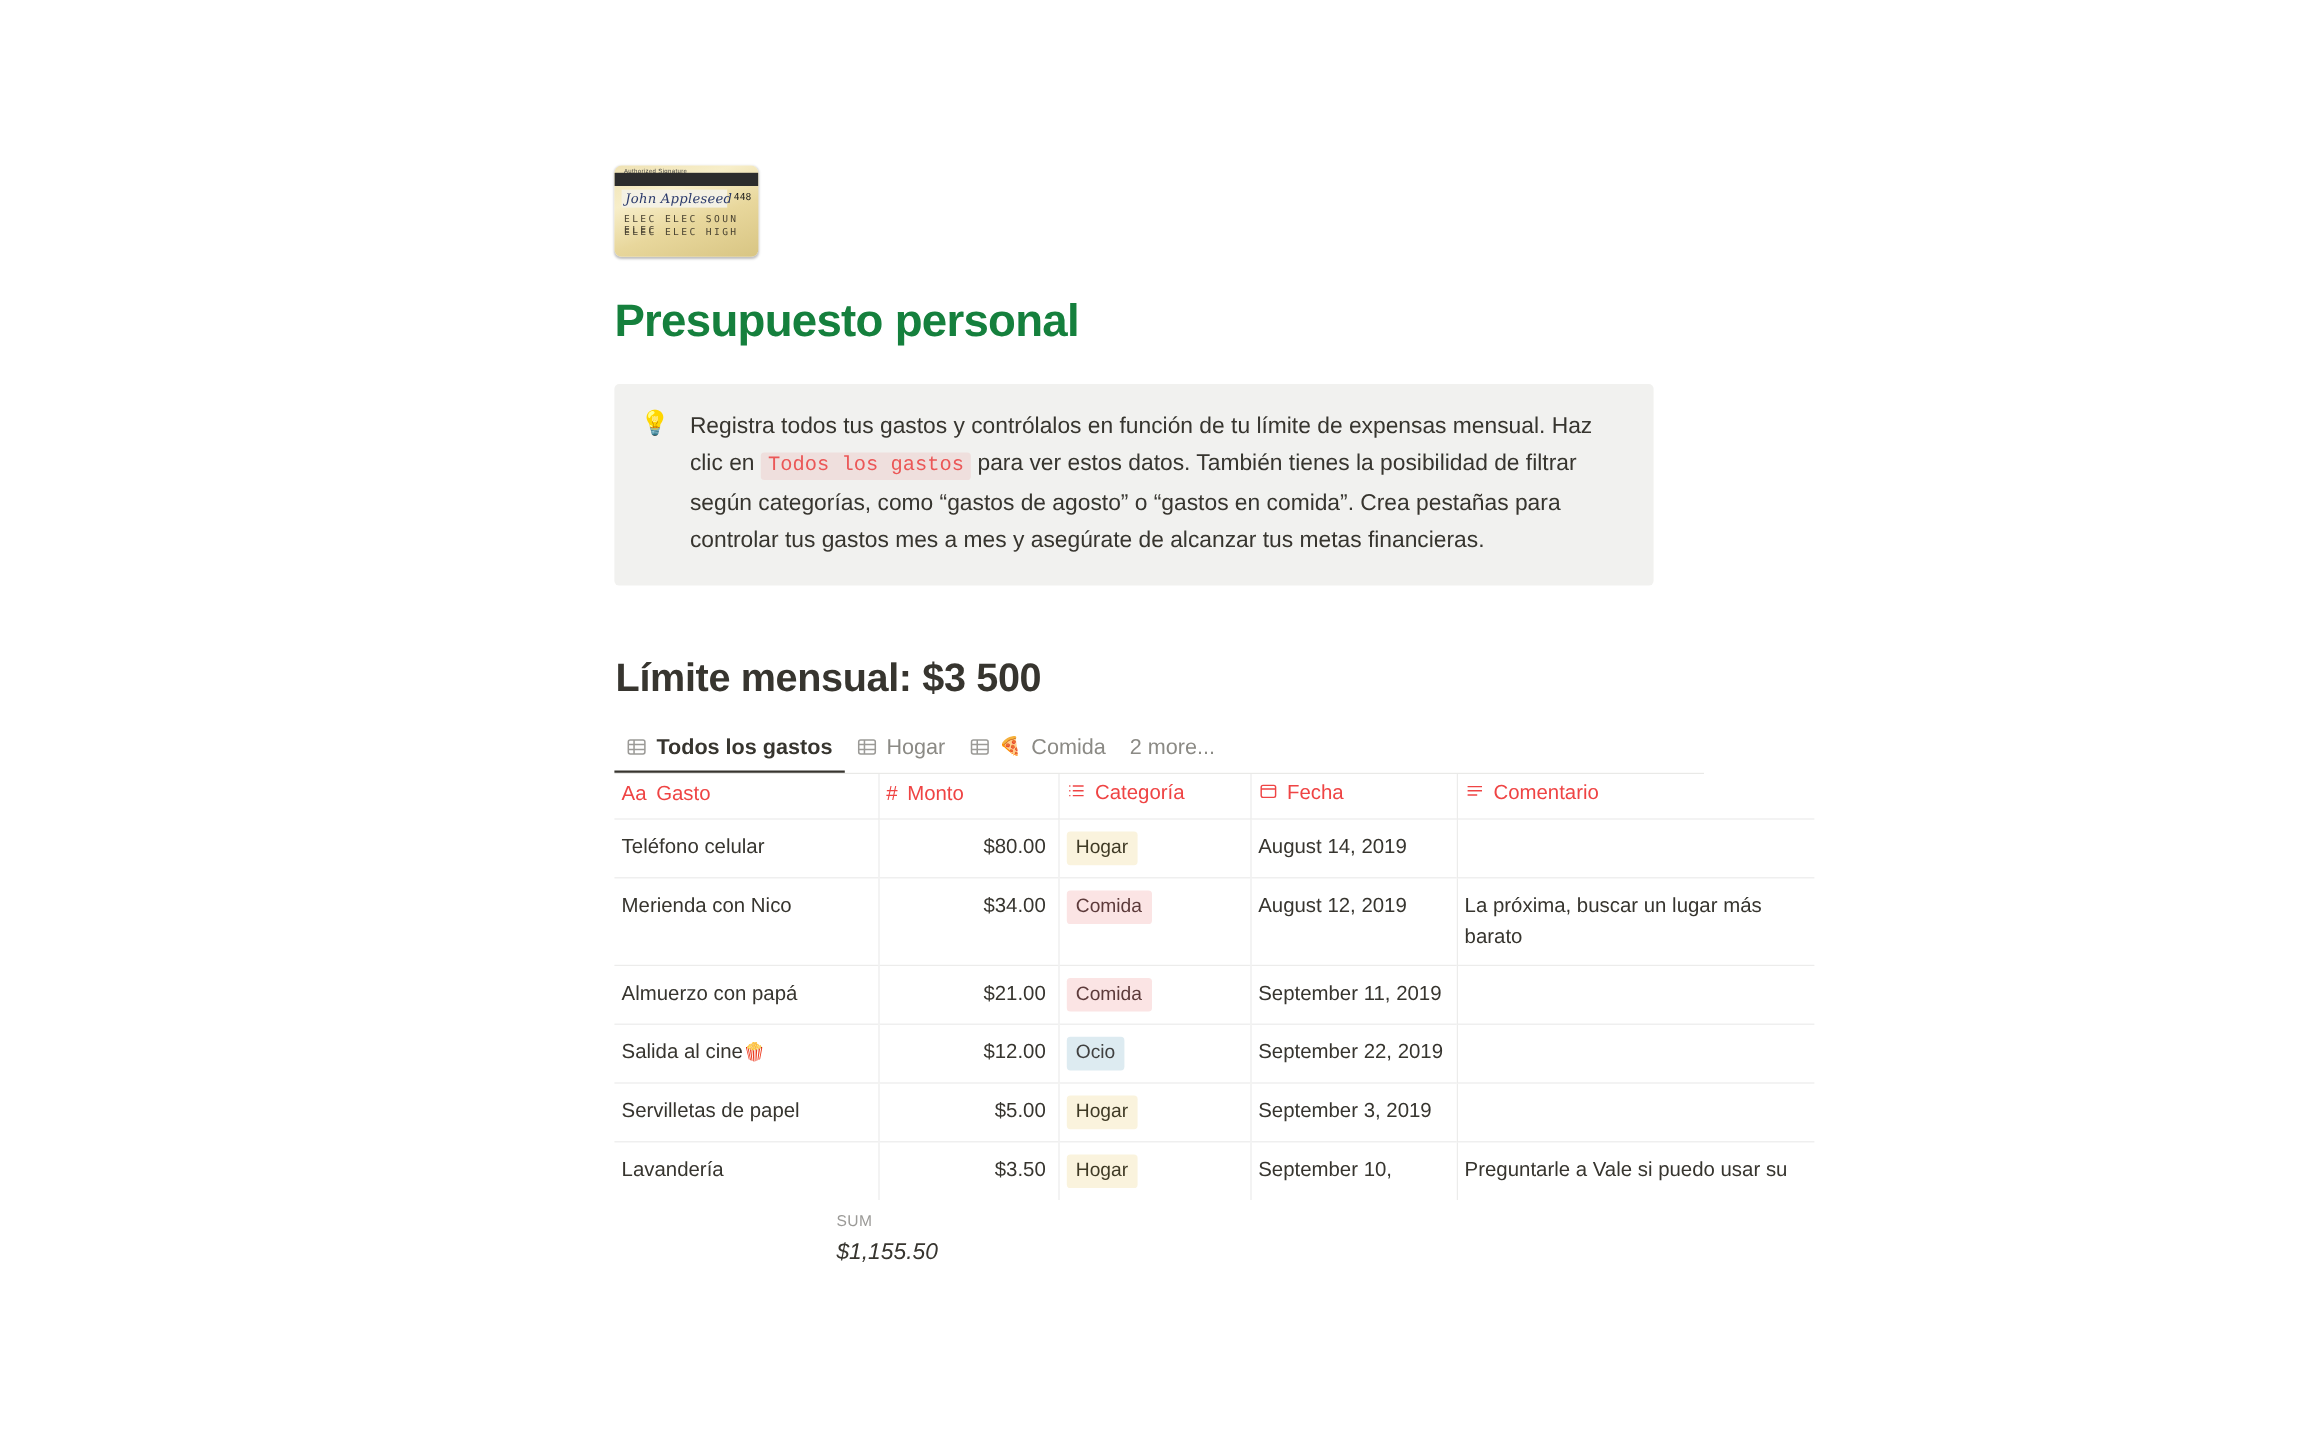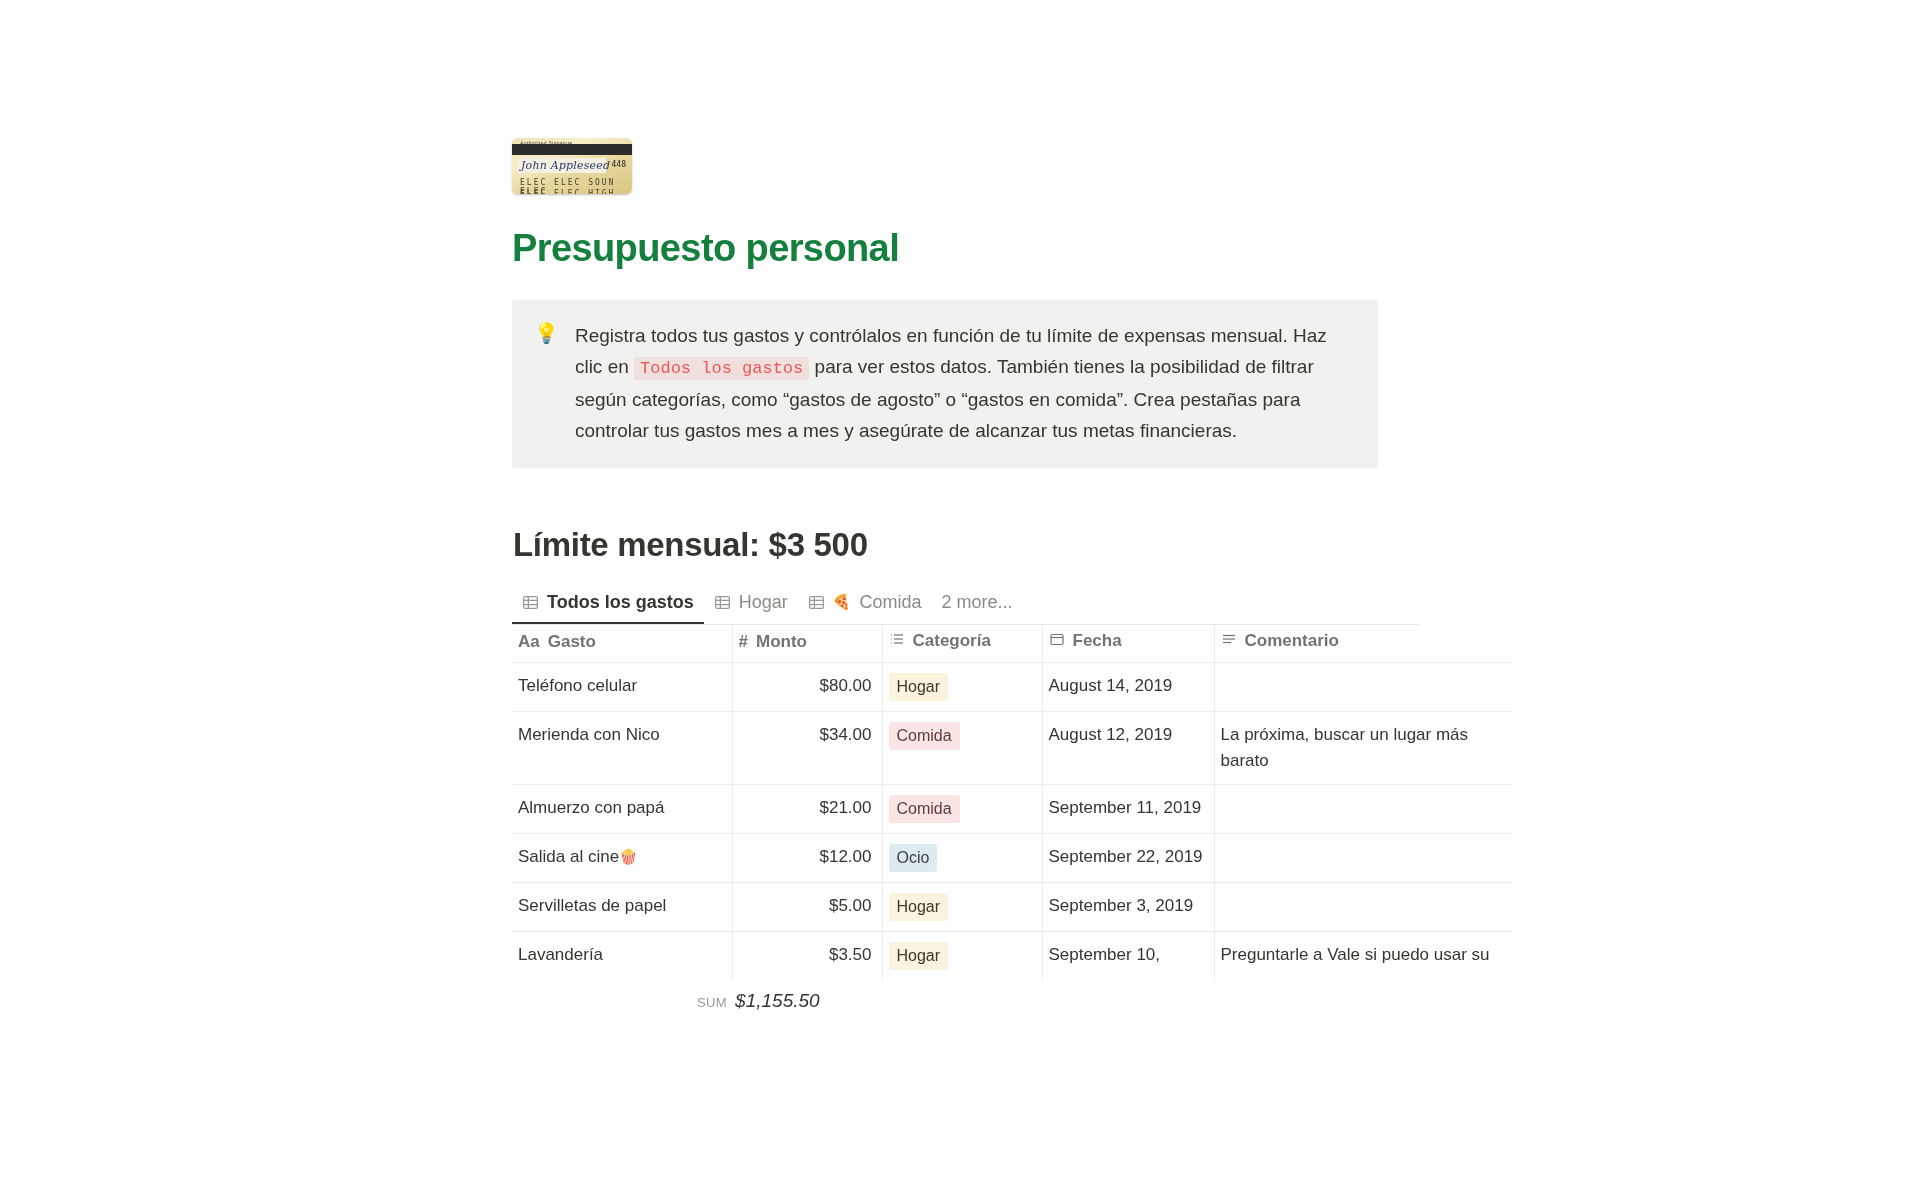--- a/index.html
+++ b/index.html
@@ -24,21 +24,21 @@
     position: absolute;
     left: 512px;
     top: 0;
     width: 920px;
   }
 
   
   .page-icon {
     margin-top: 138px;
     width: 120px;
-    height: 56px;
+    height: 76px;
     border-radius: 6px;
     background: linear-gradient(160deg, #efe2b4 0%, #f7eec9 30%, #e8d79c 60%, #d8c583 100%);
     position: relative;
     box-shadow: 0 1px 2px rgba(0,0,0,0.25);
     overflow: hidden;
   }
   .card-stripe {
     position: absolute;
     left: 0; right: 0; top: 6px;
     height: 11px;
@@ -173,23 +173,23 @@
     color: #37352f;
   }
 
   table.db {
     border-collapse: collapse;
     width: 1000px;
     table-layout: fixed;
   }
   table.db th {
     text-align: center;
-    font-weight: bold;
+    font-weight: normal;
     font-size: 17px;
-    color: #737373;
+    color: #ef4444;
     padding: 6px 10px 10px 6px;
     vertical-align: bottom;
   }
   table.db th .th-inner {
     display: flex;
     align-items: center;
     gap: 8px;
   }
   table.db td {
     font-size: 17px;
@@ -223,20 +223,21 @@
   .tag-comida { background: #fbe4e4; color: #5d3b3b; }
   .tag-ocio   { background: #ddebf1; color: #404040; }
 
   .sum-row {
     margin-top: 10px;
     display: flex;
     align-items: baseline;
     gap: 8px;
     padding-left: 185px;
     font-size: 18px;
+    flex-direction: column;
   }
   .sum-label {
     font-size: 13px;
     color: #9b9a97;
     letter-spacing: .4px;
   }
   .sum-value { color: #37352f; font-size: 19px; font-style: italic; }
 
   .icon-emoji { font-size: 15px; }
 </style>

